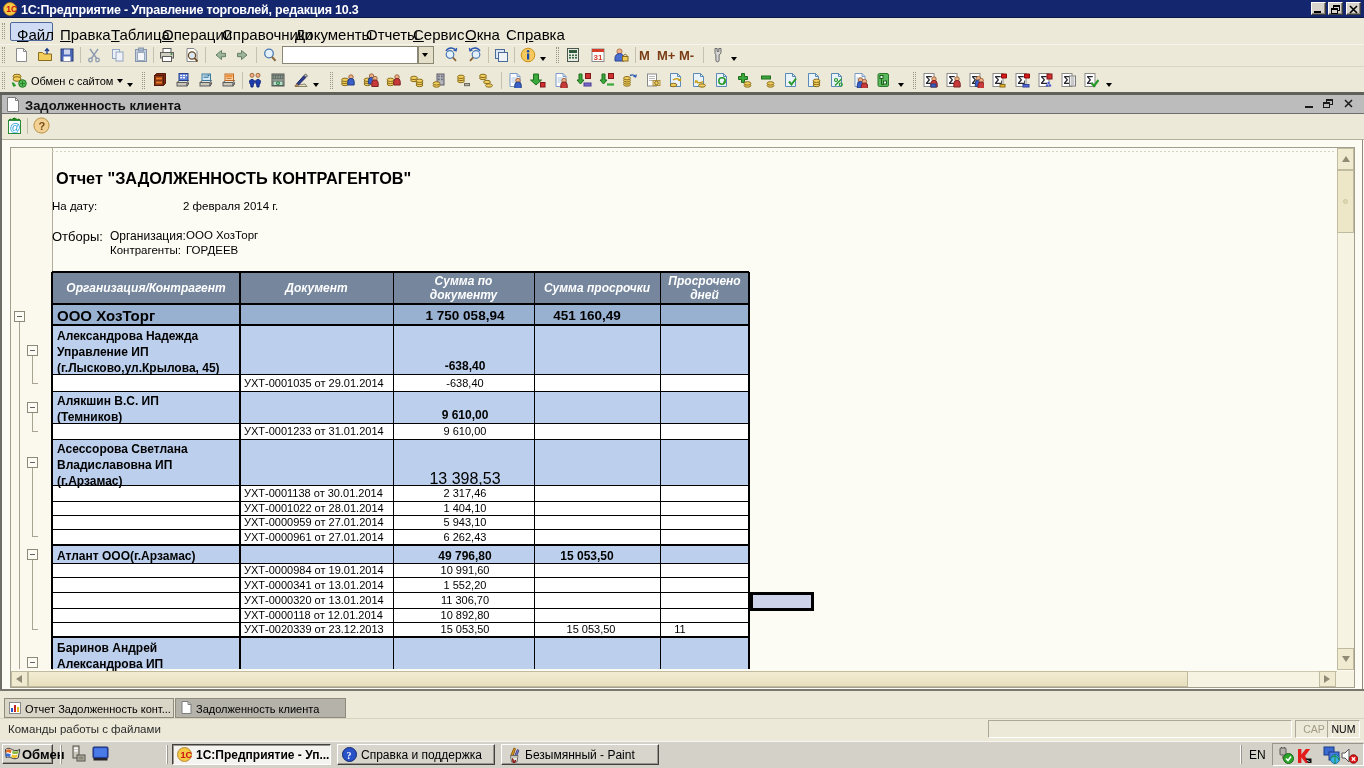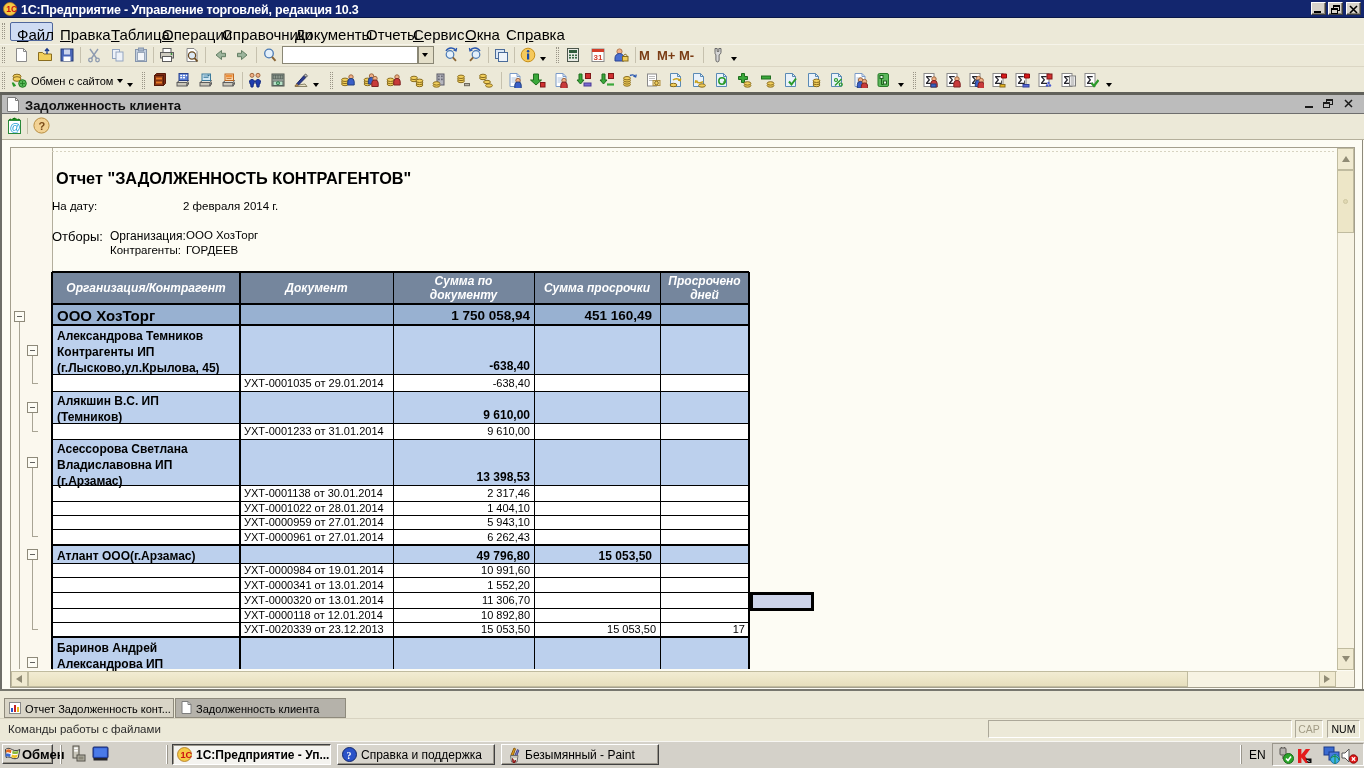--- a/index.html
+++ b/index.html
@@ -7,21 +7,21 @@
 .t{position:absolute;white-space:nowrap}
 .sep{position:absolute;width:1px;background:#c6c1ae}
 .hdl{position:absolute;width:3px;border-left:1px dotted #9a9587;border-right:1px dotted #9a9587}
 .ic{position:absolute;width:16px;height:16px}
 .dd{position:absolute;width:0;height:0;border-left:3.5px solid transparent;border-right:3.5px solid transparent;border-top:4px solid #000}
 .band{position:absolute;left:52px;width:697px}
 .vln{position:absolute;background:#000}
 .hln{position:absolute;left:52px;width:697px;background:#000}
 .gtxt{position:absolute;font-weight:bold;font-size:12px;color:#000}
 .dtxt{position:absolute;font-size:11px;color:#000}
-.rnum{position:absolute;text-align:right;font-size:11px;color:#000}
+.rnum{position:absolute;text-align:center;font-size:11px;color:#000}
 .box{position:absolute;width:11px;height:11px;background:#fdfcf4;border:1px solid #8e8a7a;color:#000;font-size:9px;line-height:8px;text-align:center}
 .tln{position:absolute;background:#a8a494}
 .hcell{position:absolute;color:#fff;font-weight:bold;font-style:italic;font-size:12px;text-align:center;line-height:14px}
 .mi{position:absolute;top:26px;font-size:15px;color:#000}
 .sb{position:absolute;border:1px solid;border-color:#aca899 #fff #fff #aca899;font-size:10.5px;color:#000}
 </style></head><body>
 <div class="a" style="left:0;top:0;width:1364px;height:18px;background:#13266e"></div>
 <svg class="a" style="left:3px;top:2px" width="14" height="14" viewBox="0 0 14 14">
 <circle cx="7" cy="7" r="6.5" fill="#f6c945" stroke="#b07820" stroke-width="0.8"></circle>
 <text x="3.2" y="10.4" font-size="8.6" font-weight="bold" fill="#cc1111" font-family="Liberation Sans">1С</text>
@@ -721,31 +721,31 @@
 <div class="vln" style="left:660px;top:272px;width:1px;height:397px"></div>
 <div class="vln" style="left:748px;top:272px;width:2px;height:397px"></div>
 <div class="hcell" style="left:54px;top:281px;width:184px">Организация/Контрагент</div>
 <div class="hcell" style="left:242px;top:281px;width:149px">Документ</div>
 <div class="hcell" style="left:395px;top:274px;width:137px">Сумма по<br>документу</div>
 <div class="hcell" style="left:536px;top:281px;width:122px">Сумма просрочки</div>
 <div class="hcell" style="left:662px;top:274px;width:85px">Просрочено<br>дней</div>
 <div class="t" style="left:57px;top:307px;font-size:15px;font-weight:bold">ООО ХозТорг</div>
 <div class="rnum" style="left:400px;top:308px;width:130px;font-size:13.5px;font-weight:bold">1 750 058,94</div>
 <div class="rnum" style="left:522px;top:308px;width:130px;font-size:13.5px;font-weight:bold">451 160,49</div>
-<div class="gtxt" style="left:57px;top:329px">Александрова Темников</div>
-<div class="gtxt" style="left:57px;top:345px">Контрагенты ИП</div>
+<div class="gtxt" style="left:57px;top:329px">Александрова Надежда</div>
+<div class="gtxt" style="left:57px;top:345px">Управление ИП</div>
 <div class="gtxt" style="left:57px;top:361px">(г.Лысково,ул.Крылова, 45)</div>
 <div class="rnum" style="left:400px;top:359px;width:130px;font-weight:bold;font-size:12px">-638,40</div>
 <div class="gtxt" style="left:57px;top:394px">Алякшин В.С. ИП</div>
 <div class="gtxt" style="left:57px;top:410px">(Темников)</div>
 <div class="rnum" style="left:400px;top:408px;width:130px;font-weight:bold;font-size:12px">9 610,00</div>
 <div class="gtxt" style="left:57px;top:442px">Асессорова Светлана</div>
 <div class="gtxt" style="left:57px;top:458px">Владиславовна ИП</div>
 <div class="gtxt" style="left:57px;top:474px">(г.Арзамас)</div>
-<div class="rnum" style="left:400px;top:470px;width:130px;font-weight:bold;font-size:12px">13 398,53</div>
+<div class="rnum" style="left:400px;top:470px;width:130px;font-weight:normal;font-size:16px">13 398,53</div>
 <div class="gtxt" style="left:57px;top:549px">Атлант ООО(г.Арзамас)</div>
 <div class="rnum" style="left:400px;top:549px;width:130px;font-weight:bold;font-size:12px">49 796,80</div>
 <div class="rnum" style="left:522px;top:549px;width:130px;font-weight:bold;font-size:12px">15 053,50</div>
 <div class="gtxt" style="left:57px;top:641px">Баринов Андрей</div>
 <div class="gtxt" style="left:57px;top:657px">Александрова ИП</div>
 <div class="dtxt" style="left:244px;top:377px">УХТ-0001035 от 29.01.2014</div>
 <div class="rnum" style="left:400px;top:377px;width:130px">-638,40</div>
 <div class="dtxt" style="left:244px;top:425px">УХТ-0001233 от 31.01.2014</div>
 <div class="rnum" style="left:400px;top:425px;width:130px">9 610,00</div>
 <div class="dtxt" style="left:244px;top:487px">УХТ-0001138 от 30.01.2014</div>
@@ -760,21 +760,21 @@
 <div class="rnum" style="left:400px;top:564px;width:130px">10 991,60</div>
 <div class="dtxt" style="left:244px;top:579px">УХТ-0000341 от 13.01.2014</div>
 <div class="rnum" style="left:400px;top:579px;width:130px">1 552,20</div>
 <div class="dtxt" style="left:244px;top:594px">УХТ-0000320 от 13.01.2014</div>
 <div class="rnum" style="left:400px;top:594px;width:130px">11 306,70</div>
 <div class="dtxt" style="left:244px;top:609px">УХТ-0000118 от 12.01.2014</div>
 <div class="rnum" style="left:400px;top:609px;width:130px">10 892,80</div>
 <div class="dtxt" style="left:244px;top:623px">УХТ-0020339 от 23.12.2013</div>
 <div class="rnum" style="left:400px;top:623px;width:130px">15 053,50</div>
 <div class="rnum" style="left:526px;top:623px;width:130px">15 053,50</div>
-<div class="rnum" style="left:615px;top:623px;width:130px">17</div>
+<div class="rnum" style="left:615px;top:623px;width:130px">11</div>
 <div class="box" style="left:14px;top:311px">–</div>
 <div class="tln" style="left:19px;top:322px;width:1px;height:347px"></div>
 <div class="box" style="left:27px;top:345px">–</div>
 <div class="tln" style="left:32px;top:356px;width:1px;height:27px"></div>
 <div class="tln" style="left:32px;top:383px;width:6px;height:1px"></div>
 <div class="box" style="left:27px;top:402px">–</div>
 <div class="tln" style="left:32px;top:413px;width:1px;height:18px"></div>
 <div class="tln" style="left:32px;top:431px;width:6px;height:1px"></div>
 <div class="box" style="left:27px;top:457px">–</div>
 <div class="tln" style="left:32px;top:468px;width:1px;height:68px"></div>
@@ -817,21 +817,21 @@
 <div class="t" style="left:25px;top:703px;font-size:11px;color:#000">Отчет  Задолженность конт...</div>
 <div class="a" style="left:175px;top:698px;width:171px;height:20px;background:#b5b2aa;border:1px solid #8e8a7c"></div>
 <svg class="a" style="left:181px;top:701px" width="11" height="13" viewBox="0 0 11 13">
 <path d="M1 .5 h6 l3 3 v9 h-9 z" fill="#fff" stroke="#7d7d7d"></path>
     <path d="M7 .5 v3 h3" fill="none" stroke="#7d7d7d"></path>
   </svg>
 <div class="t" style="left:196px;top:703px;font-size:11px;color:#000">Задолженность клиента</div>
 <div class="a" style="left:0;top:718px;width:1364px;height:23px;background:#ece9d8;border-top:1px solid #d8d3c1"></div>
 <div class="t" style="left:8px;top:723px;font-size:11.5px;color:#2a2a2a">Команды работы с файлами</div>
 <div class="sb" style="left:988px;top:720px;width:304px;height:18px"></div>
-<div class="sb" style="left:1295px;top:720px;width:28px;height:18px;text-align:center;line-height:16px;color:#a29c86">CAP</div>
+<div class="sb" style="left:1295px;top:720px;width:38px;height:18px;text-align:center;line-height:16px;color:#a29c86">CAP</div>
 <div class="sb" style="left:1327px;top:720px;width:33px;height:18px;text-align:center;line-height:16px">NUM</div>
 <div class="a" style="left:0;top:741px;width:1364px;height:27px;background:#d4d1c9;border-top:1px solid #f7f6f2"></div>
 <div class="a" style="left:2px;top:744px;width:51px;height:20px;background:#d4d1c9;border:1px solid;border-color:#fff #404040 #404040 #fff;box-shadow:inset -1px -1px 0 #9a968c"></div>
 <svg class="a" style="left:4px;top:745px" width="17" height="17" viewBox="0 0 17 17">
 <path d="M1.5 4.5 C4 2.5 6 3.5 8.5 4.8 C11 6 13 6 15.8 4.5 L14.2 12.8 C12 14 10 14 8 13 C6 12 4 11.5 2.2 12.5 Z" fill="#fff" stroke="#222" stroke-width="0.9"></path>
 <path d="M2.2 5 C4 3.8 5.5 4.3 7.5 5.3 L6.9 8.2 C5 7.3 3.5 7 2 7.8 Z" fill="#e8681c"></path>
 <path d="M8.6 5.8 C10.5 6.7 12.5 6.7 14.6 5.6 L14 8.4 C12 9.4 10.2 9.3 8.1 8.4 Z" fill="#88b83c"></path>
 <path d="M1.8 8.9 C3.4 8.1 5 8.4 6.7 9.3 L6.1 12.1 C4.4 11.3 3 11.1 1.4 11.8 Z" fill="#3a6ad4"></path>
 <path d="M7.9 9.5 C9.9 10.4 11.8 10.4 13.8 9.5 L13.2 12.3 C11.4 13.2 9.6 13.1 7.3 12.2 Z" fill="#f0c028"></path>
   </svg>

